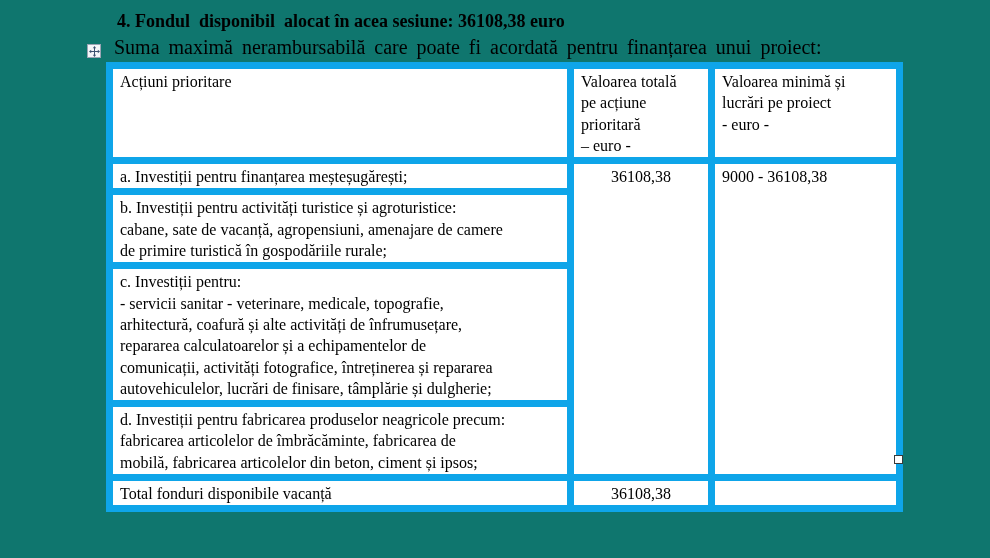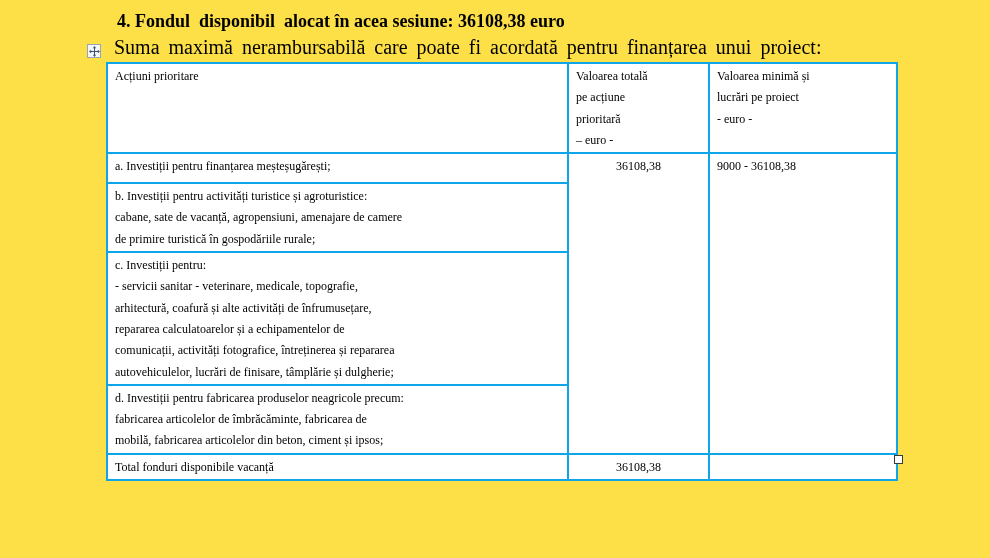--- a/index.html
+++ b/index.html
@@ -1,20 +1,20 @@
 <!DOCTYPE html>
 <html><head>
 <meta charset="utf-8">
 <style>
   html, body { margin: 0; padding: 0; background: #fff; }
   .canvas {
     position: relative;
     width: 990px;
     height: 558px;
-    background: #fde047;
+    background: #0f766e;
     font-family: "Liberation Serif", serif;
     color: #000;
     overflow: hidden;
   }
   .doc-heading {
     position: absolute;
     left: 117px;
     top: 10px;
     font-size: 18px;
     font-weight: bold;
@@ -47,23 +47,23 @@
   .doc-table {
     position: absolute;
     left: 106px;
     top: 62px;
     border-collapse: collapse;
     table-layout: fixed;
     border: 2px solid #000;
     background: #fff;
   }
   .doc-table td {
-    border: 2px solid #0ea5e9;
+    border: 7px solid #0ea5e9;
     vertical-align: top;
-    font-size: 12px;
+    font-size: 16px;
     line-height: 21.3px;
     padding: 2px 7px 1px 7px;
     overflow: hidden;
   }
   .pre { white-space: pre-line; }
   .hdr-left { line-height: 20px; padding-top: 2px; }
   .hdr-center { text-align: left; line-height: 20px; padding-top: 2px; }
   .val-center { text-align: center; padding-top: 89px; }
   .val-left { text-align: left; padding-top: 89px; }
   .total-cell { line-height: 19px; padding-top: 1px; padding-bottom: 0; }

